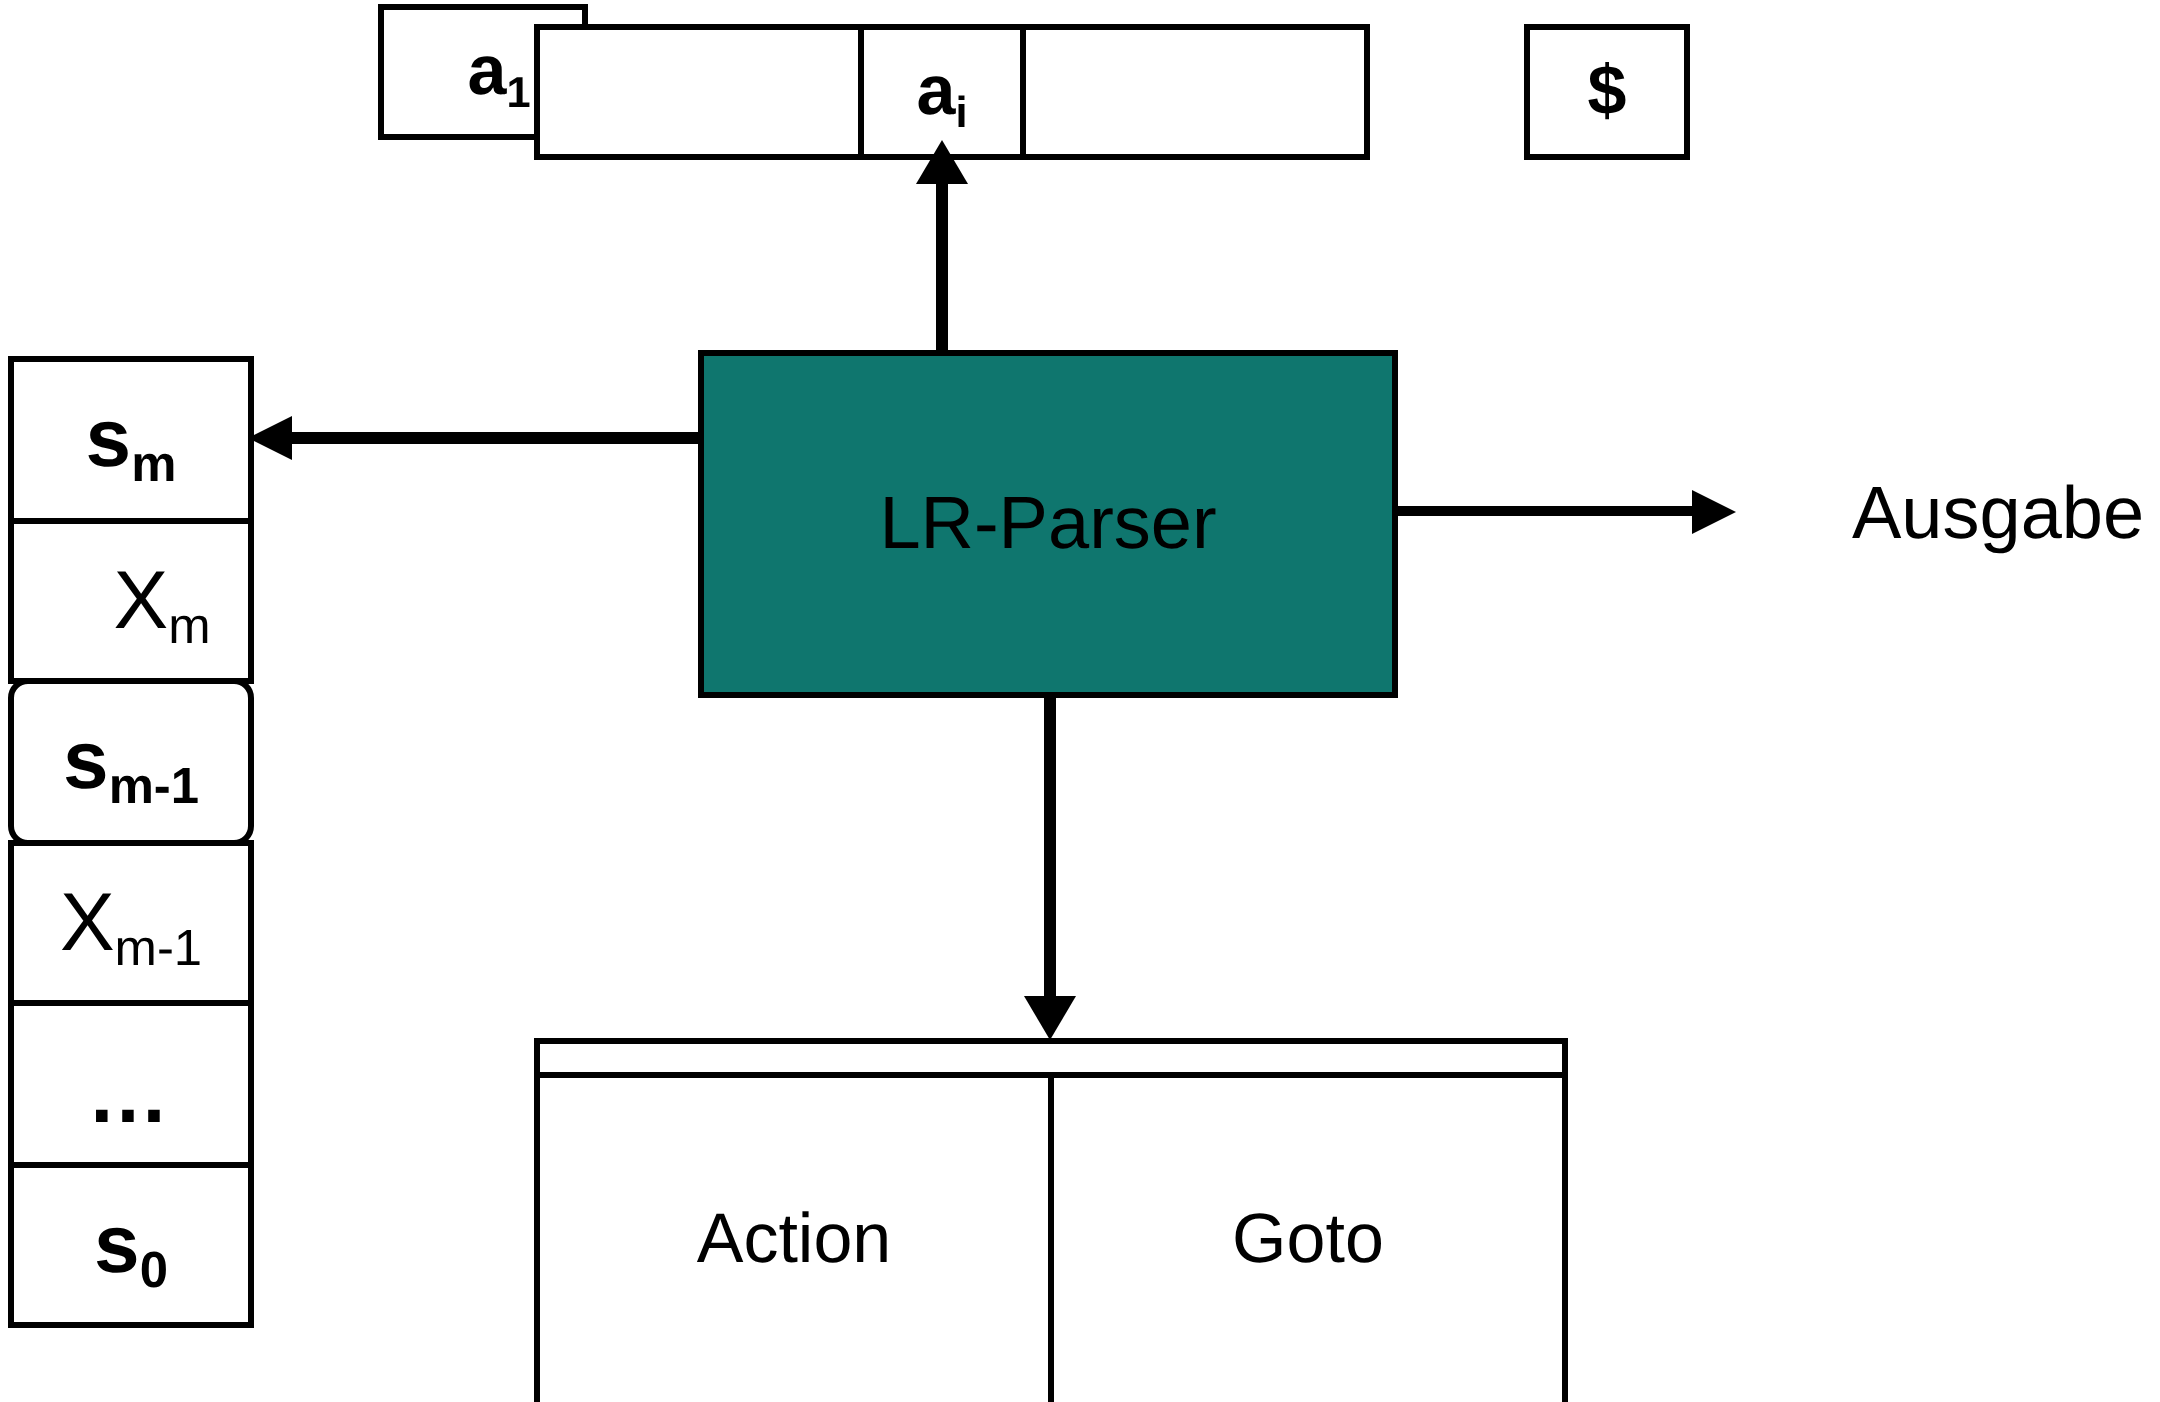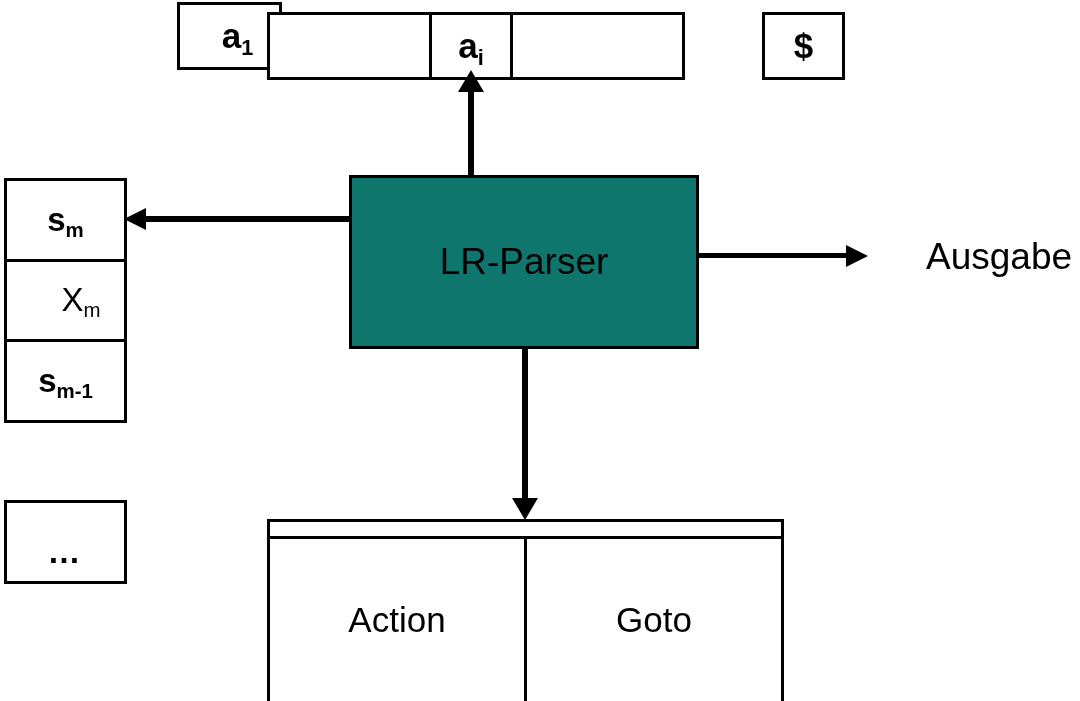--- a/index.html
+++ b/index.html
@@ -75,21 +75,21 @@
     position: absolute;
     left: 0;
     width: 123px;
     height: 83.5px;
     box-sizing: border-box;
     border: 3px solid #000;
     background: #fff;
     display: flex;
     align-items: center;
     justify-content: center;
-    font-size: 33px;
+    font-size: 41px;
   }
   .stack-cell.bold { font-weight: bold; }
   .stack-cell.ellipsis {
     align-items: flex-end;
     padding-bottom: 10px;
     font-weight: bold;
     letter-spacing: 3px;
   }
 
   
@@ -150,45 +150,51 @@
     vertical-align: -0.30em;
     line-height: 0;
   }
 </style>
 </head>
 <body>
 
 <div id="canvas">
 
   <div id="input-tape">
-    <div class="tape-cell" style="left:0px;   width:105px;padding-left:16px;">
+    <div class="tape-cell" style="left:12px;   width:105px;padding-left:16px;">
         <span>a<sub>1</sub></span>
       </div>
     <div class="tape-cell" style="left:90px;  width:165px;"></div>
     <div class="tape-cell" style="left:252px; width:84px;">
         <span>a<sub>i</sub></span>
       </div>
     <div class="tape-cell" style="left:333px; width:175px;"></div>
     <div class="tape-cell" style="left:585px; width:83px;">
         <span>$</span>
       </div>
   </div>
 
   <div id="stack">
     <div class="stack-cell bold" style="top:0px;">
         <span>s<sub>m</sub></span>
       </div>
     <div class="stack-cell" style="top:80.5px;padding-left:31px;">
         <span>X<sub>m</sub></span>
       </div>
-    <div class="stack-cell bold" style="top:161px;">
+    <div class="stack-cell bold" style="top:161px;border-radius:10px;">
         <span>s<sub>m-1</sub></span>
+      </div>
+    <div class="stack-cell" style="top:241.5px;">
+        <span>X<sub>m-1</sub></span>
       </div>
     <div class="stack-cell ellipsis" style="top:322px;">
         <span>…</span>
+      </div>
+    <div class="stack-cell bold" style="top:402.5px;">
+        <span>s<sub>0</sub></span>
       </div>
   </div>
 
   <div class="box" id="parser-box">
     <span>LR-Parser</span>
   </div>
 
   <div class="line-v" style="left:468px; top:88px; width:6px; height:88px;"></div>
   <div class="arrow" style="left:458px; top:70px; border-left:13px solid transparent; border-right:13px solid transparent; border-bottom:22px solid #000;"></div>
 

